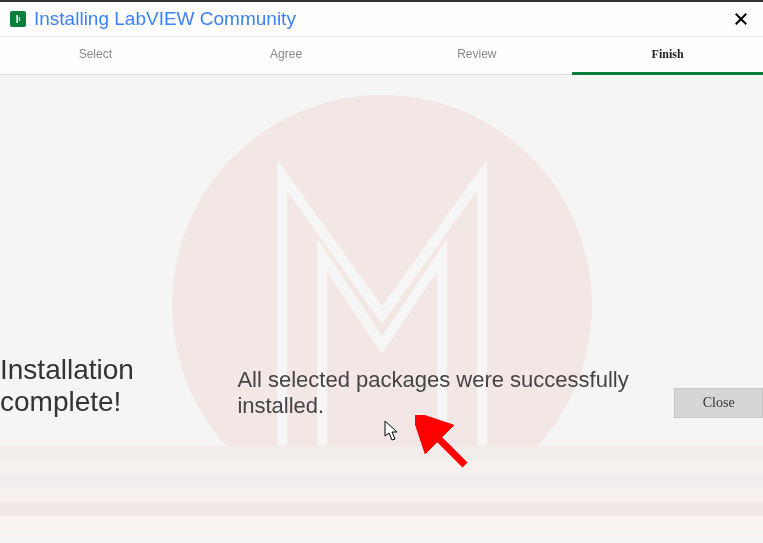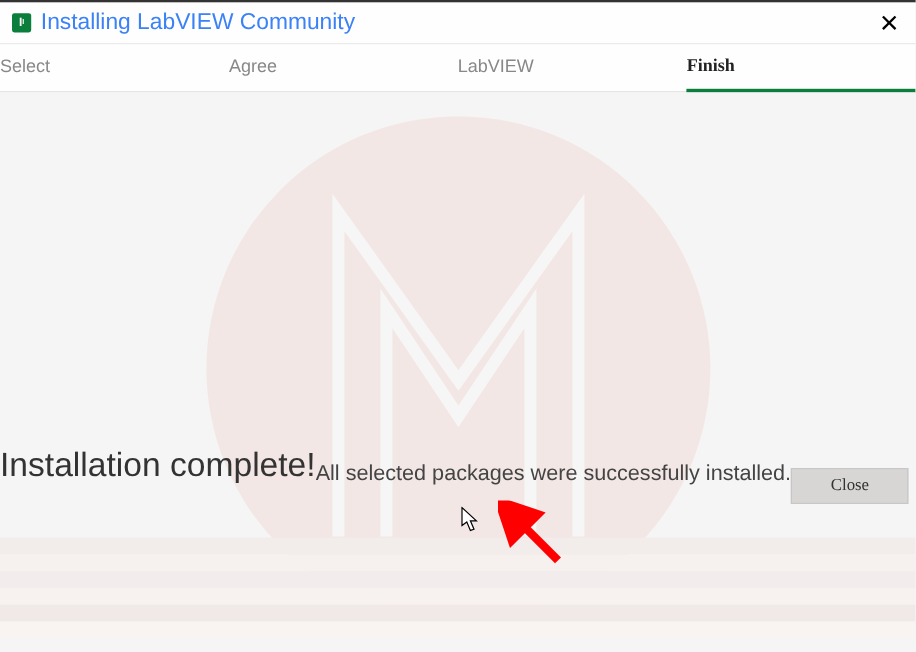--- a/index.html
+++ b/index.html
@@ -50,22 +50,23 @@
       justify-content: center;
     }
     .close-x svg { width: 14px; height: 14px; }
     .tabs {
       display: flex;
       background: #fefefe;
       border-bottom: 1px solid #e0e0e0;
     }
     .tab {
       flex: 1;
+      text-align: center;
       padding: 10px 0 12px;
-      font-size: 15px;
+      font-size: 12px;
       color: #888;
       cursor: default;
       position: relative;
     }
     .tab.active {
       color: #222;
       font-weight: 600;
       font-family: Liberation Serif, serif;
     }
     .tab.active::after {
@@ -96,21 +97,21 @@
       z-index: 0;
     }
     .headline {
       font-size: 28px;
       color: #333;
       font-weight: 400;
       z-index: 1;
     }
     .subline {
       margin-top: 14px;
-      font-size: 18px;
+      font-size: 22px;
       color: #444;
       font-weight: 400;
       z-index: 1;
     }
     .close-btn {
       margin-top: 34px;
       width: 98px;
       height: 30px;
       background: #d8d5d5;
       border: 1px solid #c9c6c6;
@@ -164,21 +165,21 @@
     <svg viewBox="0 0 16 16">
         <line x1="2" y1="2" x2="14" y2="14" stroke="#000" stroke-width="2.2"></line>
         <line x1="14" y1="2" x2="2" y2="14" stroke="#000" stroke-width="2.2"></line>
       </svg>
   </span>
 </div>
 
 <div class="tabs">
   <span class="tab">Select</span>
   <span class="tab">Agree</span>
-  <span class="tab">LabVIEW</span>
+  <span class="tab">Review</span>
   <span class="tab active">Finish</span>
 </div>
 
 <div class="content">
   <svg class="watermark" viewBox="0 0 440 440">
     <circle cx="220" cy="220" r="210" fill="#e29a90"></circle>
     <g stroke="#fff" stroke-width="10" fill="none">
       <path d="M 120 360 L 120 90 L 220 230 L 320 90 L 320 360"></path>
       <path d="M 160 360 L 160 170 L 220 260 L 280 170 L 280 360"></path>
     </g>

